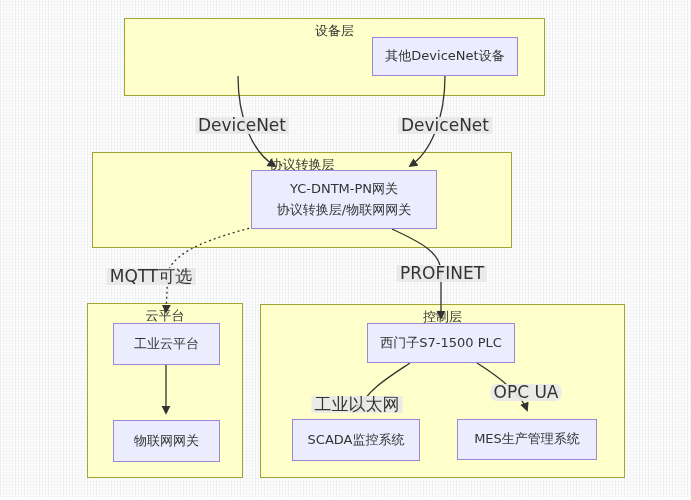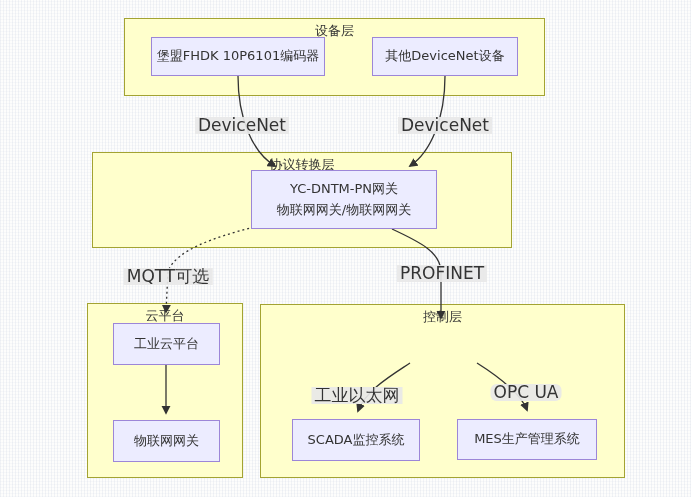--- a/index.html
+++ b/index.html
@@ -73,55 +73,55 @@
       <path d="M 238,76 C 238,118 252,152 275,166" marker-end="url(#arrow)"></path>
       <path d="M 445,76 C 445,118 431,152 410,166" marker-end="url(#arrow)"></path>
       <path d="M 254,227 C 212,238 177,250 168,271 L 166,312" stroke-dasharray="2,3" marker-end="url(#arrow)"></path>
       <path d="M 392,229 C 420,242 440,252 441,271 L 441,318" marker-end="url(#arrow)"></path>
       <path d="M 166,365 L 166,413" marker-end="url(#arrow)"></path>
       <path d="M 410,363 C 392,375 366,390 358,411" marker-end="url(#arrow)"></path>
       <path d="M 477,363 C 496,375 520,392 527,410" marker-end="url(#arrow)"></path>
     </g>
   </svg>
 
-  <div class="node" style="left:151px;top:37px;width:174px;height:39px;">
-    <span>堡盟FHDK 10P6101编码器</span>
-  </div>
 
   <div class="node" style="left:372px;top:37px;width:146px;height:39px;">
     <span>其他DeviceNet设备</span>
   </div>
 
   <div class="node" style="left:251px;top:170px;width:186px;height:59px;">
     <span>YC-DNTM-PN网关</span>
-    <span>物联网网关/物联网网关</span>
+    <span>协议转换层/物联网网关</span>
   </div>
 
   <div class="node" style="left:113px;top:323px;width:107px;height:42px;">
     <span>工业云平台</span>
   </div>
 
   <div class="node" style="left:113px;top:420px;width:107px;height:42px;">
     <span>物联网网关</span>
   </div>
 
+  <div class="node" style="left:367px;top:323px;width:148px;height:40px;">
+    <span>西门子S7-1500 PLC</span>
+  </div>
 
   <div class="node" style="left:292px;top:419px;width:128px;height:42px;">
     <span>SCADA监控系统</span>
   </div>
 
   <div class="node" style="left:457px;top:419px;width:140px;height:41px;">
     <span>MES生产管理系统</span>
   </div>
 
   <div class="edge-label" style="left:242px;top:117px;">DeviceNet</div>
 
   <div class="edge-label" style="left:445px;top:117px;">DeviceNet</div>
 
-  <div class="edge-label" style="left:168px;top:268px;">MQTT可选</div>
+  <div class="edge-label" style="left:151px;top:268px;">MQTT可选</div>
 
   <div class="edge-label" style="left:442px;top:265px;">PROFINET</div>
 
-  <div class="edge-label" style="left:357px;top:387px;">工业以太网</div>
+  <div class="edge-label" style="left:357px;top:396px;">工业以太网</div>
 
   <div class="edge-label" style="left:526px;top:384px;border-radius:6px;">OPC UA</div>
 
 </div>
 
 </body></html>

